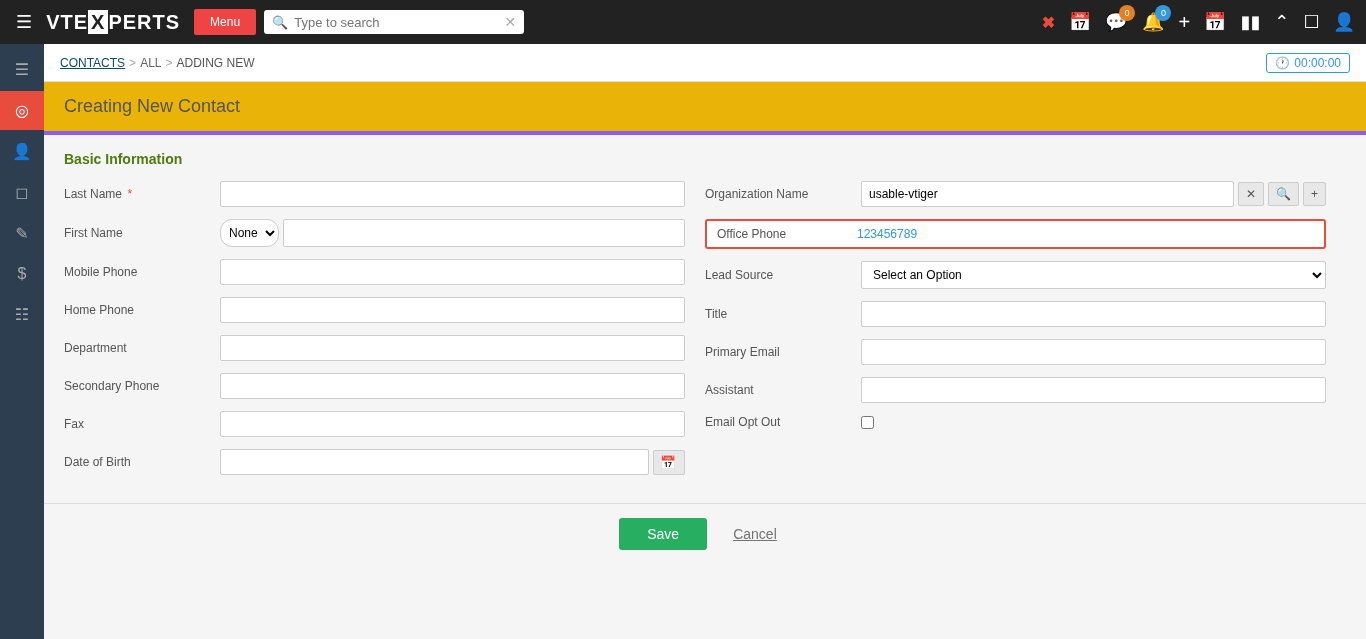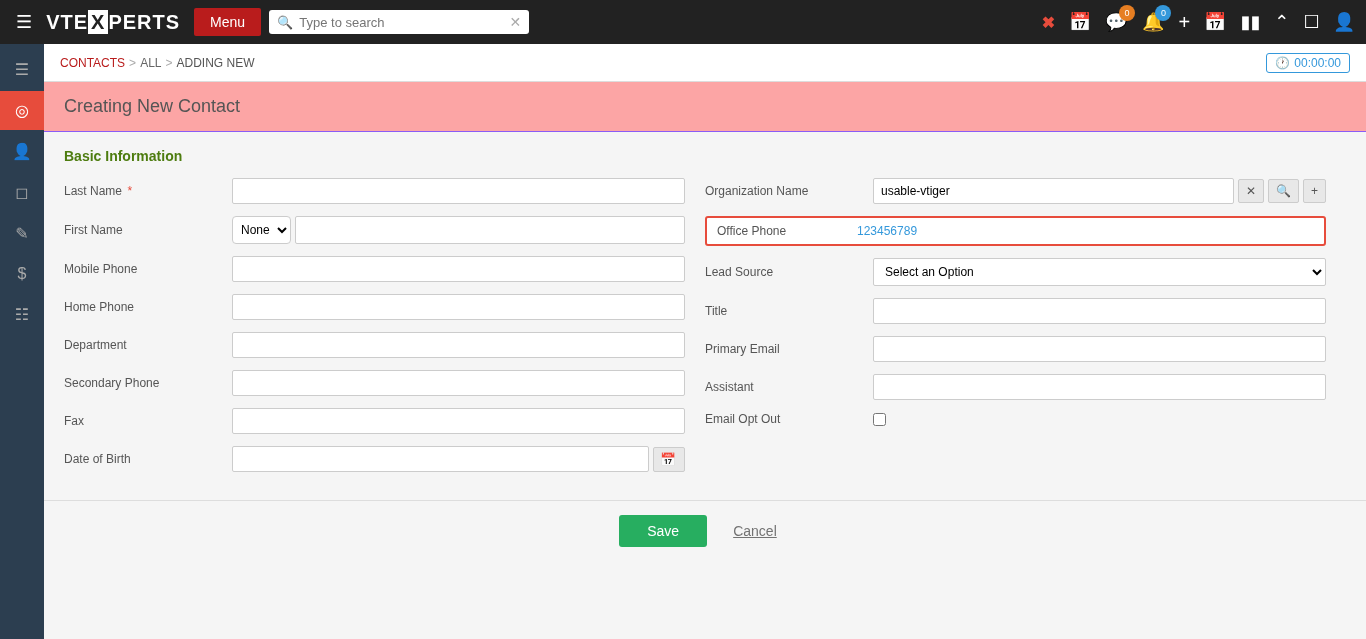--- a/index.html
+++ b/index.html
@@ -7,22 +7,22 @@
 
     
     .top-nav {
       display: flex; align-items: center;
       background: #222; height: 44px; padding: 0 10px; gap: 8px;
     }
     .hamburger { color: #fff; font-size: 18px; cursor: pointer; padding: 0 6px; }
     .logo { color: #fff; font-size: 20px; font-weight: bold; letter-spacing: 1px; margin-right: 6px; }
     .logo span { background: #fff; color: #222; padding: 1px 3px; }
     .menu-btn {
-      background: #b91c1c; color: #fff; border: none; padding: 6px 16px;
-      font-size: 14px; cursor: pointer; border-radius: 2px;
+      background: #ef4444; color: #fff; border: none; padding: 6px 16px;
+      font-size: 12px; cursor: pointer; border-radius: 2px;
     }
     .search-box {
       display: flex; align-items: center;
       background: #fff; border-radius: 3px; padding: 4px 8px;
       width: 260px; gap: 6px;
     }
     .search-box input {
       border: none; outline: none; font-size: 13px; width: 100%; color: #999;
     }
     .search-clear { color: #aaa; font-size: 14px; cursor: pointer; }
@@ -56,45 +56,45 @@
       background: #fff; border-bottom: 1px solid #ddd;
       display: flex; align-items: center; justify-content: space-between;
       padding: 8px 16px; height: 38px;
     }
     .breadcrumb { display: flex; align-items: center; gap: 4px; font-size: 12px; color: #666; text-transform: uppercase; }
     .breadcrumb .sep { color: #aaa; }
     .breadcrumb .active-crumb { color: #555; }
     .timer { color: #3498db; font-size: 12px; display: flex; align-items: center; gap: 4px; border: 1px solid #3498db; padding: 2px 8px; border-radius: 3px; }
 
     
-    .page-title-bar { background: #fca5a5; padding: 14px 20px; border-bottom: 1px solid #8b5cf6; }
+    .page-title-bar { background: #eab308; padding: 14px 20px; border-bottom: 4px solid #8b5cf6; }
     .page-title { font-size: 18px; color: #555; font-weight: normal; }
 
     
     .form-container { padding: 16px 20px; }
     .section-title { font-size: 14px; color: #4d7c0f; font-weight: bold; margin-bottom: 14px; }
 
     .form-grid { display: grid; grid-template-columns: 1fr 1fr; gap: 0; }
     .form-col { padding-right: 20px; }
 
-    .field-row { display: flex; align-items: center; margin-bottom: 12px; gap: 28px; }
+    .field-row { display: flex; align-items: center; margin-bottom: 12px; }
     .field-label { width: 140px; font-size: 12px; color: #555; flex-shrink: 0; }
     .field-label .required { color: #e74c3c; margin-left: 2px; }
-    .field-input { flex: 1; }
+    .field-input { flex: 1; margin-left: 16px; }
     .field-input input[type="text"],
     .field-input input[type="email"] {
       width: 100%; border: 1px solid #ccc; padding: 5px 7px;
       font-size: 12px; border-radius: 2px; outline: none; background: #fff;
     }
 
     
     .name-prefix-row { display: flex; gap: 4px; }
     .name-prefix-row select {
       border: 1px solid #ccc; padding: 5px 4px; font-size: 12px;
-      border-radius: 4px; background: #fff; cursor: pointer;
+      border-radius: 12px; background: #fff; cursor: pointer;
     }
     .name-prefix-row input {
       flex: 1; border: 1px solid #ccc; padding: 5px 7px;
       font-size: 12px; border-radius: 2px; outline: none;
     }
 
     
     .date-row { display: flex; gap: 4px; align-items: center; }
     .date-row input {
       flex: 1; border: 1px solid #ccc; padding: 5px 7px;
@@ -195,21 +195,21 @@
     <div class="sidebar-item">◻</div>
     <div class="sidebar-item">✎</div>
     <div class="sidebar-item">$</div>
     <div class="sidebar-item">☷</div>
   </div>
 
   <div class="content">
 
     <div class="breadcrumb-bar">
       <div class="breadcrumb">
-        <span style="color:#b91c1c; cursor:pointer;">CONTACTS</span>
+        <span style="color:#0c4a6e; cursor:pointer;text-decoration:underline;">CONTACTS</span>
         <span class="sep">&gt;</span>
         <span style="cursor:pointer;">All</span>
         <span class="sep">&gt;</span>
         <span class="active-crumb">Adding new</span>
       </div>
       <div class="timer">
         <span>🕐</span>
         <span>00:00:00</span>
       </div>
     </div>

